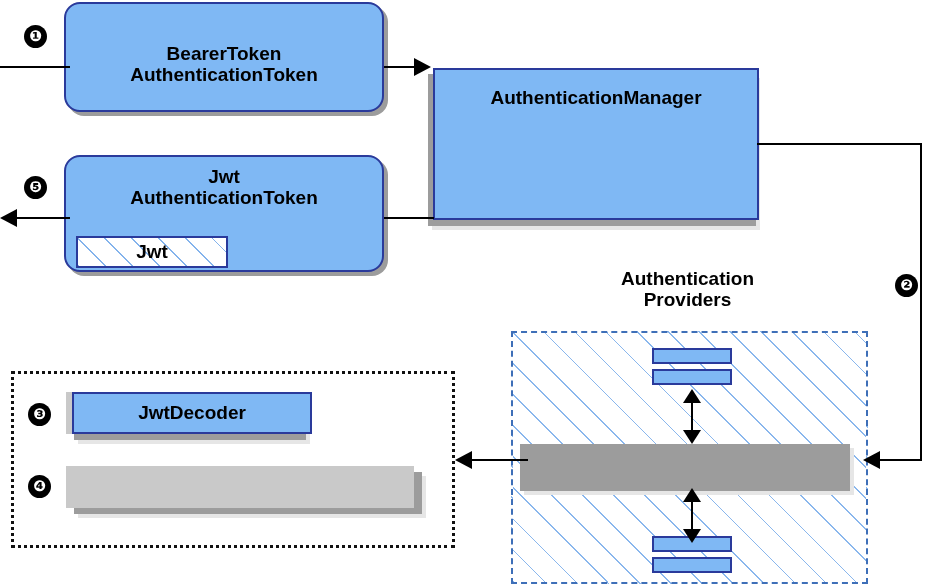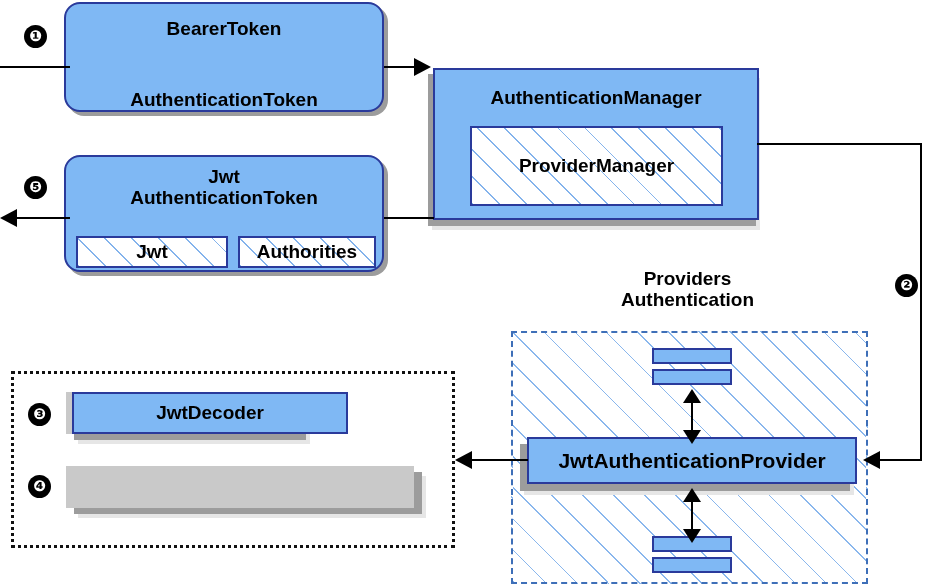--- a/index.html
+++ b/index.html
@@ -160,90 +160,87 @@
 </head>
 <body>
 
 <div id="canvas">
 
   <div class="hline" style="left:0px; top:66px; width:70px;"></div>
   <div class="badge" style="left:24px; top:25px;">❶</div>
 
   <div class="shadow-layer rounded" style="left:72px; top:10px; width:320px; height:110px;"></div>
   <div class="shadow-layer rounded" style="left:68px; top:6px; width:320px; height:110px; background:#9C9C9C;"></div>
-  <div class="node rounded" style="left:64px; top:2px; width:320px; height:110px; flex-direction:column; justify-content:space-between; padding-top:14px; font-size:19px;">
+  <div class="node rounded" style="left:64px; top:2px; width:320px; height:110px; flex-direction:column; justify-content:center; padding-top:14px; font-size:19px;">
     <div>BearerToken</div>
     <div>AuthenticationToken</div>
   </div>
 
   <div class="hline" style="left:384px; top:66px; width:32px;"></div>
   <div class="arrow arrow-right" style="left:414px; top:58px;"></div>
 
   <div class="shadow-layer" style="left:432px; top:78px; width:328px; height:152px; background:#E6E6E6;"></div>
   <div class="shadow-layer" style="left:428px; top:74px; width:328px; height:152px; background:#9C9C9C;"></div>
   <div class="node" style="left:433px; top:68px; width:326px; height:152px; flex-direction:column; justify-content:flex-start; padding-top:17px; font-size:19px;">
     <div>AuthenticationManager</div>
   </div>
-  <div class="hatchbox" style="left:470px; top:126px; width:253px; height:80px; font-size:19px;">ProviderManager</div>
 
   <div class="hline" style="left:757px; top:143px; width:165px;"></div>
   <div class="vline" style="left:920px; top:143px; height:317px;"></div>
   <div class="hline" style="left:880px; top:459px; width:42px;"></div>
   <div class="arrow arrow-left" style="left:863px; top:451px;"></div>
   <div class="badge" style="left:895px; top:274px;">❷</div>
 
   <div class="label-text" style="left:555px; top:268px; width:265px; font-size:19px;">
+    <div>Authentication</div>
     <div>Providers</div>
-    <div>Authentication</div>
   </div>
 
   <div class="providers-box" style="left:511px; top:331px; width:357px; height:253px;"></div>
 
   <div class="minibar" style="left:652px; top:348px; width:80px; height:16px;"></div>
   <div class="minibar" style="left:652px; top:369px; width:80px; height:16px;"></div>
 
   <div class="vline" style="left:691px; top:398px; height:36px;"></div>
   <div class="arrow arrow-up" style="left:683px; top:389px;"></div>
   <div class="arrow arrow-down" style="left:683px; top:430px;"></div>
 
   <div class="shadow-layer" style="left:524px; top:448px; width:330px; height:47px; background:#E6E6E6;"></div>
   <div class="shadow-layer" style="left:520px; top:444px; width:330px; height:47px; background:#9C9C9C;"></div>
-  <div class="node" style="left:527px; top:437px; width:330px; height:47px; font-size:21px;">JwtAuthenticationProvider</div>
 
   <div class="vline" style="left:691px; top:497px; height:36px;"></div>
   <div class="arrow arrow-up" style="left:683px; top:488px;"></div>
   <div class="arrow arrow-down" style="left:683px; top:529px;"></div>
 
   <div class="minibar" style="left:652px; top:536px; width:80px; height:16px;"></div>
   <div class="minibar" style="left:652px; top:557px; width:80px; height:16px;"></div>
 
   <div class="hline" style="left:470px; top:459px; width:58px;"></div>
   <div class="arrow arrow-left" style="left:455px; top:451px;"></div>
 
   <div class="dotted-box" style="left:11px; top:371px; width:444px; height:177px;"></div>
 
   <div class="badge" style="left:28px; top:403px;">❸</div>
   <div class="shadow-layer" style="left:78px; top:402px; width:232px; height:42px; background:#E6E6E6;"></div>
   <div class="shadow-layer" style="left:74px; top:398px; width:232px; height:42px; background:#9C9C9C;"></div>
   <div class="shadow-layer" style="left:66px; top:392px; width:232px; height:42px; background:#C9C9C9;"></div>
-  <div class="node" style="left:72px; top:392px; width:276px; height:42px; font-size:19px;">JwtDecoder</div>
+  <div class="node" style="left:72px; top:392px; width:240px; height:42px; font-size:19px;">JwtDecoder</div>
 
   <div class="badge" style="left:28px; top:475px;">❹</div>
   <div class="shadow-layer" style="left:78px; top:476px; width:348px; height:42px; background:#E6E6E6;"></div>
   <div class="shadow-layer" style="left:74px; top:472px; width:348px; height:42px; background:#9C9C9C;"></div>
   <div class="shadow-layer" style="left:66px; top:466px; width:348px; height:42px; background:#C9C9C9;"></div>
 
   <div class="hline" style="left:384px; top:217px; width:50px;"></div>
 
   <div class="shadow-layer rounded" style="left:72px; top:163px; width:320px; height:117px;"></div>
   <div class="shadow-layer rounded" style="left:68px; top:159px; width:320px; height:117px; background:#9C9C9C;"></div>
   <div class="node rounded" style="left:64px; top:155px; width:320px; height:117px; flex-direction:column; justify-content:flex-start; padding-top:9px; font-size:19px;">
     <div>Jwt</div>
     <div>AuthenticationToken</div>
   </div>
   <div class="hatchbox" style="left:76px; top:236px; width:152px; height:32px; font-size:19px;">Jwt</div>
-  <div class="hatchbox" style="left:238px; top:236px; width:138px; height:32px; font-size:19px;">Authorities</div>
 
   <div class="hline" style="left:16px; top:217px; width:54px;"></div>
   <div class="arrow arrow-left" style="left:0px; top:209px;"></div>
   <div class="badge" style="left:24px; top:176px;">❺</div>
 
 </div>
 
 </body></html>

